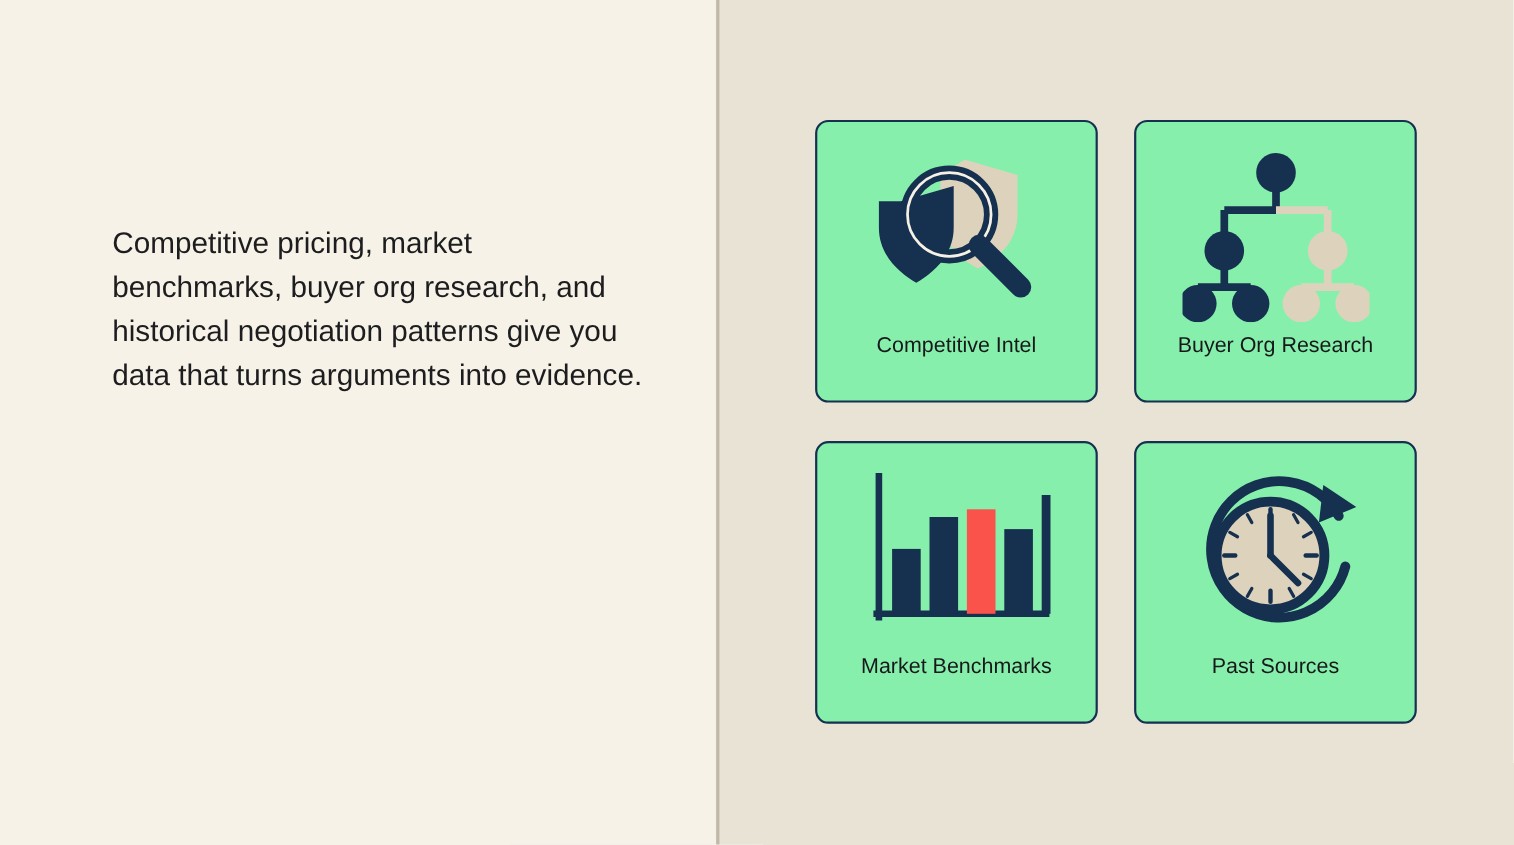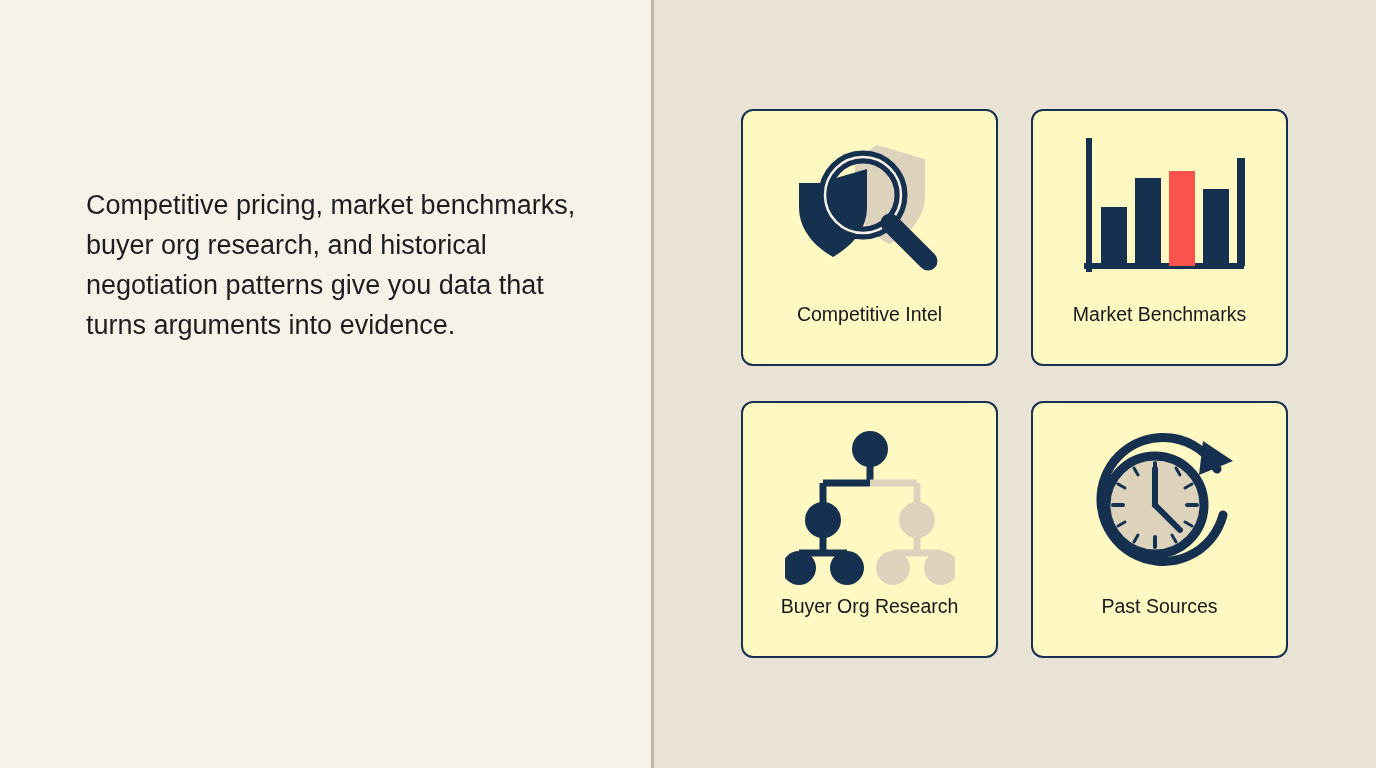--- a/index.html
+++ b/index.html
@@ -53,39 +53,39 @@
     font-weight: 700;
     color: #16304f;
     letter-spacing: -0.5px;
     margin: 0 0 26px 0;
     white-space: pre-line;
   }
   .subcopy {
     font-size: 27px;
     line-height: 1.48;
     color: #1d1d1f;
-    margin: 0;
+    margin: 16px;
     font-weight: 400;
   }
   
   .card-grid {
     position: absolute;
     left: 741px;
     top: 109px;
     width: 547px;
     height: 549px;
     display: grid;
     grid-template-columns: 257px 257px;
     grid-template-rows: 257px 257px;
     column-gap: 33px;
     row-gap: 35px;
   }
   .card {
     position: relative;
-    background: #fef9c3;
+    background: #86efac;
     border: 2px solid #16304f;
     border-radius: 12px;
     box-sizing: border-box;
     display: flex;
     flex-direction: column;
     align-items: center;
     justify-content: flex-start;
   }
   .card-icon {
     width: 170px;
@@ -127,53 +127,53 @@
         <circle cx="78" cy="62" r="38" fill="none" stroke="#16304f" stroke-width="13"></circle>
         <circle cx="78" cy="62" r="38" fill="none" stroke="#f6f1e4" stroke-width="2.5"></circle>
 
         <line x1="105" y1="90" x2="143" y2="128" stroke="#16304f" stroke-width="19" stroke-linecap="round"></line>
       </svg>
       <div class="card-label">Competitive Intel</div>
     </div>
 
     <div class="card">
       <svg class="card-icon" viewBox="0 0 170 160">
-
-        <line x1="14" y1="8" x2="14" y2="136" stroke="#16304f" stroke-width="6" stroke-linecap="square"></line>
-        <line x1="12" y1="133" x2="166" y2="133" stroke="#16304f" stroke-width="6" stroke-linecap="square"></line>
-
-        <rect x="26" y="74" width="26" height="59" fill="#16304f"></rect>
-        <rect x="60" y="45" width="26" height="88" fill="#16304f"></rect>
-        <rect x="94" y="38" width="26" height="95" fill="#f9534b"></rect>
-        <rect x="128" y="56" width="26" height="77" fill="#16304f"></rect>
-        <rect x="162" y="25" width="26" height="108" fill="#16304f"></rect>
-      </svg>
-      <div class="card-label">Market Benchmarks</div>
-    </div>
-
-    <div class="card">
-      <svg class="card-icon" viewBox="0 0 170 160">
         <g stroke-width="7" fill="none">
 
           <path d="M85 36 L85 58 M38 58 L85 58 M38 58 L38 78" stroke="#16304f"></path>
           <path d="M38 112 L38 128 M14 128 L62 128 M14 128 L14 140 M62 128 L62 140" stroke="#16304f"></path>
 
           <path d="M85 58 L132 58 M132 58 L132 78" stroke="#ddd3bd"></path>
           <path d="M132 112 L132 128 M108 128 L156 128 M108 128 L108 140 M156 128 L156 140" stroke="#ddd3bd"></path>
         </g>
 
         <circle cx="85" cy="24" r="18" fill="#16304f"></circle>
         <circle cx="38" cy="95" r="18" fill="#16304f"></circle>
         <circle cx="14" cy="143" r="17" fill="#16304f"></circle>
         <circle cx="62" cy="143" r="17" fill="#16304f"></circle>
         <circle cx="132" cy="95" r="18" fill="#ddd3bd"></circle>
         <circle cx="108" cy="143" r="17" fill="#ddd3bd"></circle>
         <circle cx="156" cy="143" r="17" fill="#ddd3bd"></circle>
       </svg>
       <div class="card-label">Buyer Org Research</div>
+    </div>
+
+    <div class="card">
+      <svg class="card-icon" viewBox="0 0 170 160">
+
+        <line x1="14" y1="8" x2="14" y2="136" stroke="#16304f" stroke-width="6" stroke-linecap="square"></line>
+        <line x1="12" y1="133" x2="166" y2="133" stroke="#16304f" stroke-width="6" stroke-linecap="square"></line>
+
+        <rect x="26" y="74" width="26" height="59" fill="#16304f"></rect>
+        <rect x="60" y="45" width="26" height="88" fill="#16304f"></rect>
+        <rect x="94" y="38" width="26" height="95" fill="#f9534b"></rect>
+        <rect x="128" y="56" width="26" height="77" fill="#16304f"></rect>
+        <rect x="162" y="25" width="26" height="108" fill="#16304f"></rect>
+      </svg>
+      <div class="card-label">Market Benchmarks</div>
     </div>
 
     <div class="card">
       <svg class="card-icon" viewBox="0 0 170 160">
 
         <path d="M142 44 A62 62 0 1 0 148 90" fill="none" stroke="#16304f" stroke-width="9" stroke-linecap="round"></path>
         <polygon points="128,16 158,36 124,50" fill="#16304f"></polygon>
 
         <circle cx="80" cy="80" r="49" fill="#ddd3bd" stroke="#16304f" stroke-width="9"></circle>
 

